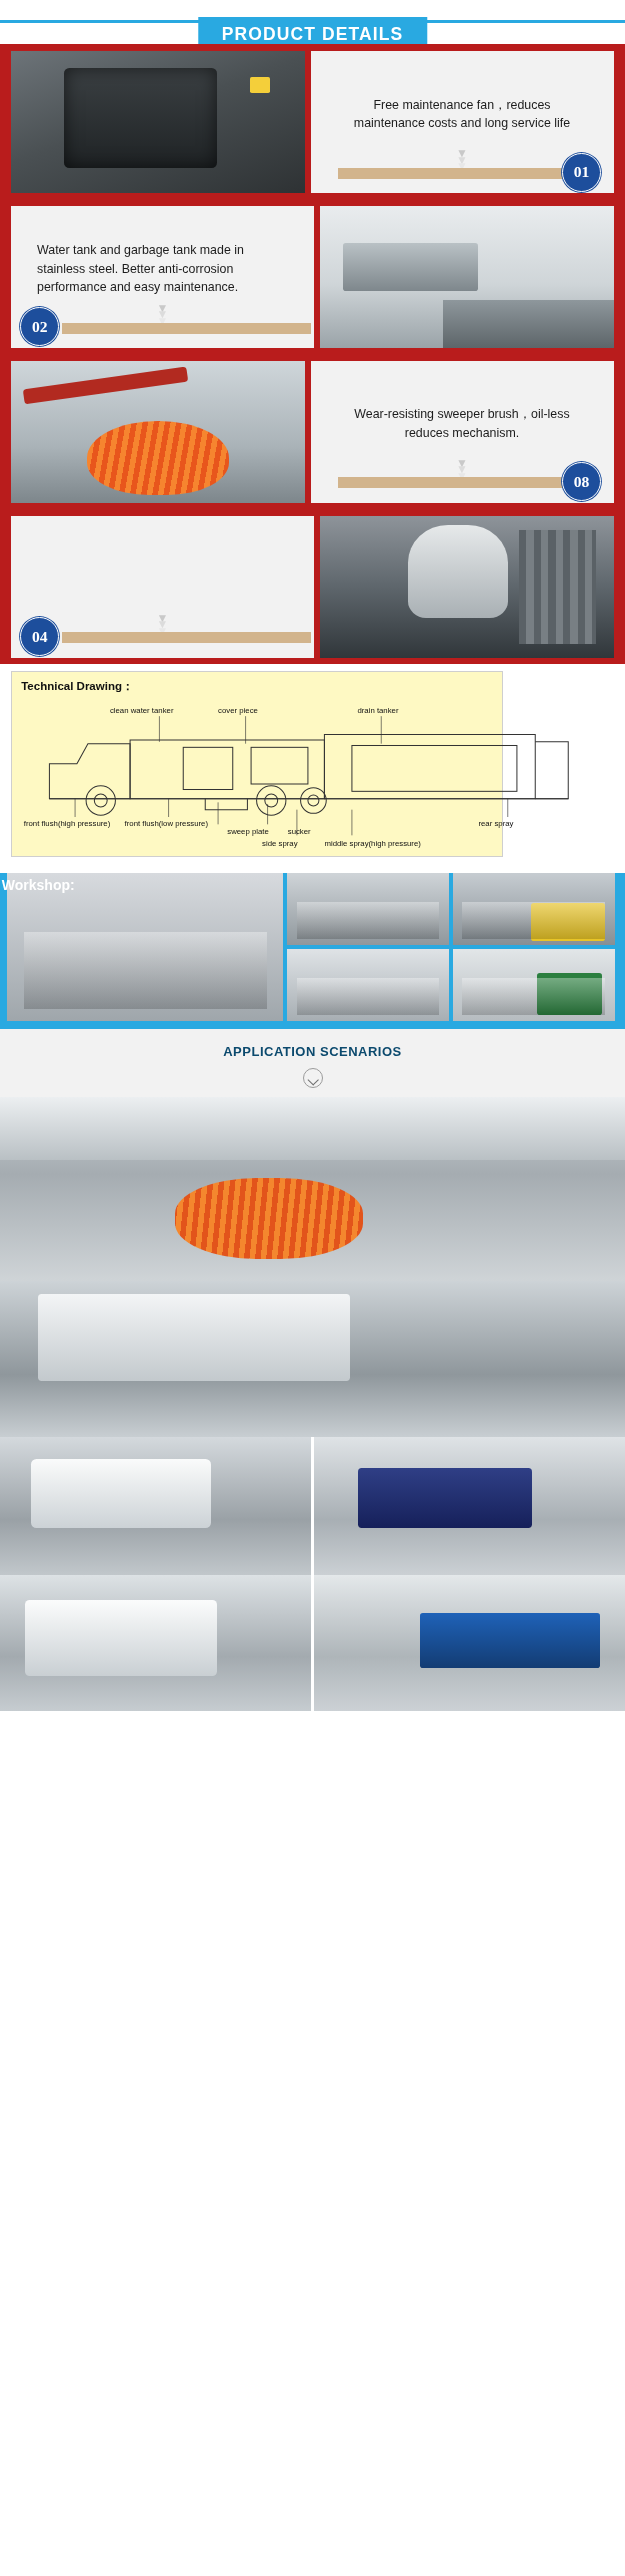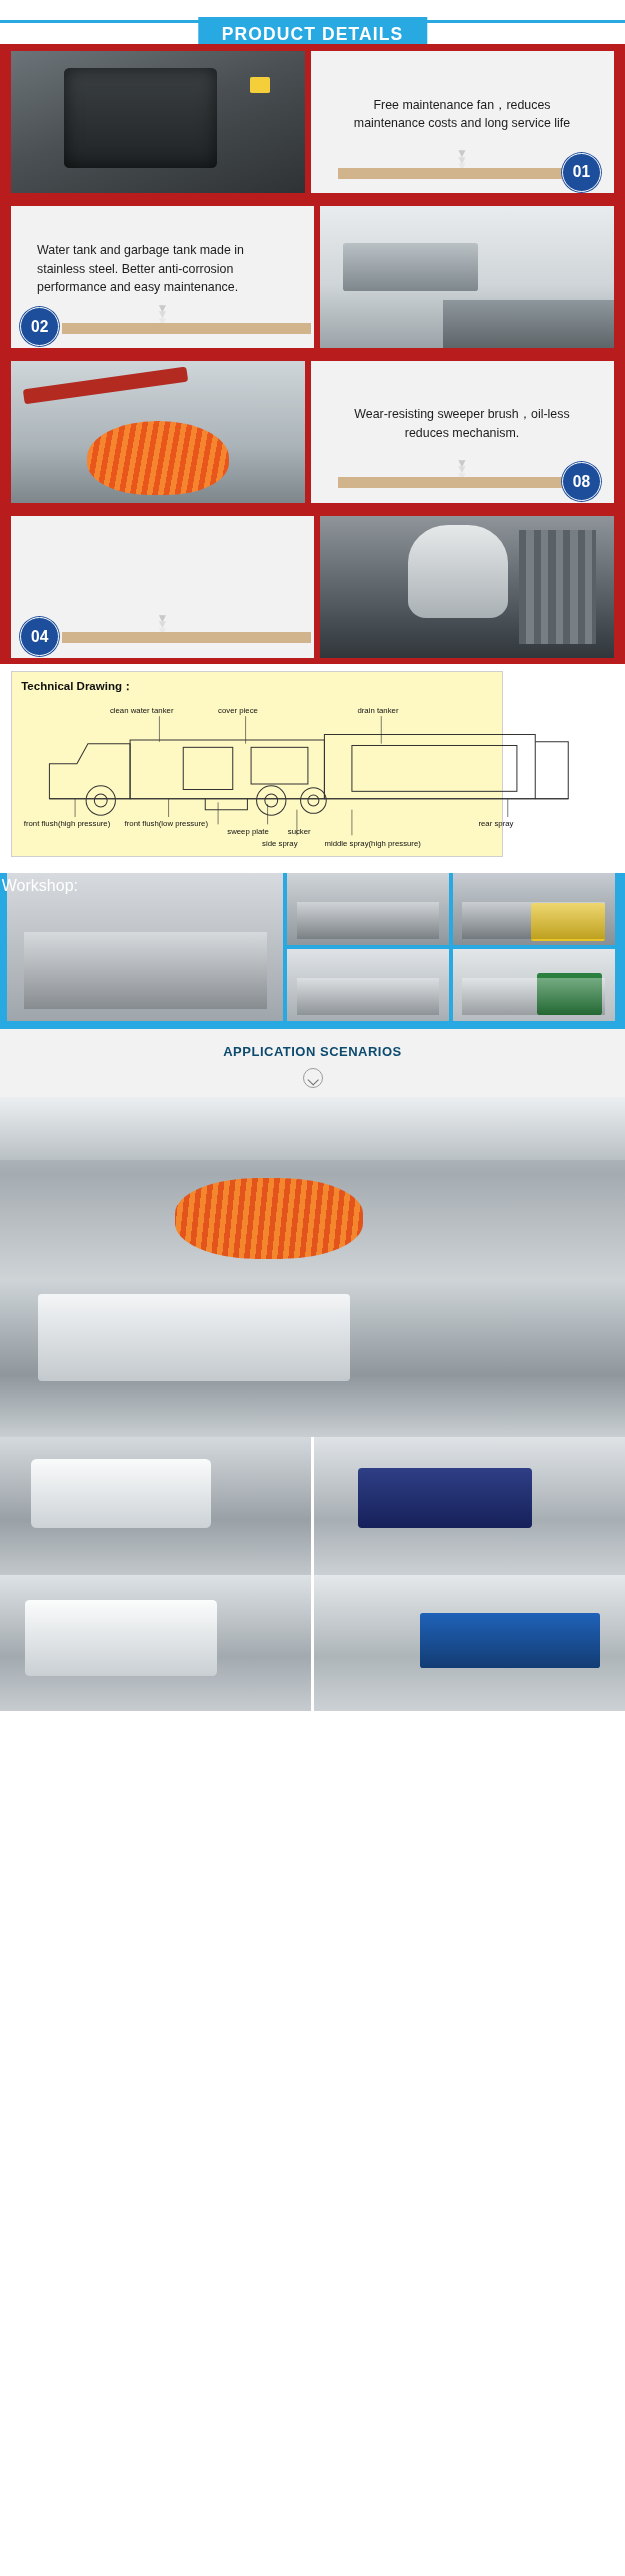--- a/index.html
+++ b/index.html
@@ -105,20 +105,21 @@
     background: #1d4e9c;
     color: #fff;
     font-size: 15.6px;
     font-weight: bold;
     display: flex;
     align-items: center;
     justify-content: center;
     border: 1.8px solid #ffffff;
     box-shadow: 0 0 0 0.9px #1d4e9c;
     bottom: 1.8px;
+    font-family: Liberation Serif, serif;
   }
 
   
   .row-right .tanbar { right: 40px; left: 327px; }
   .row-right .badge { right: 13px; }
   .row-left .tanbar { left: 51px; right: 303px; }
   .row-left .badge { left: 9.2px; }
 
   
   .img-fan { background: linear-gradient(160deg,#6d7479 0%, #4a5053 45%, #2e3234 100%); }
@@ -192,22 +193,22 @@
   .workshop {
     position: relative;
     width: 625px;
     background: #29a9e1;
     padding: 0 0 9.2px 0;
   }
   .workshop-label {
     position: absolute;
     left: 1.8px; top: 3.7px;
     color: #ffffff;
-    font-size: 16px;
-    font-weight: normal;
+    font-size: 14px;
+    font-weight: bold;
     z-index: 4;
   }
   .workshop-grid {
     position: relative;
     margin: 16.5px 7.4px 0 7.4px;
     width: 610px;
     height: 147px;
     display: grid;
     grid-template-columns: 276px 162px 162px;
     grid-template-rows: 72px 72px;

